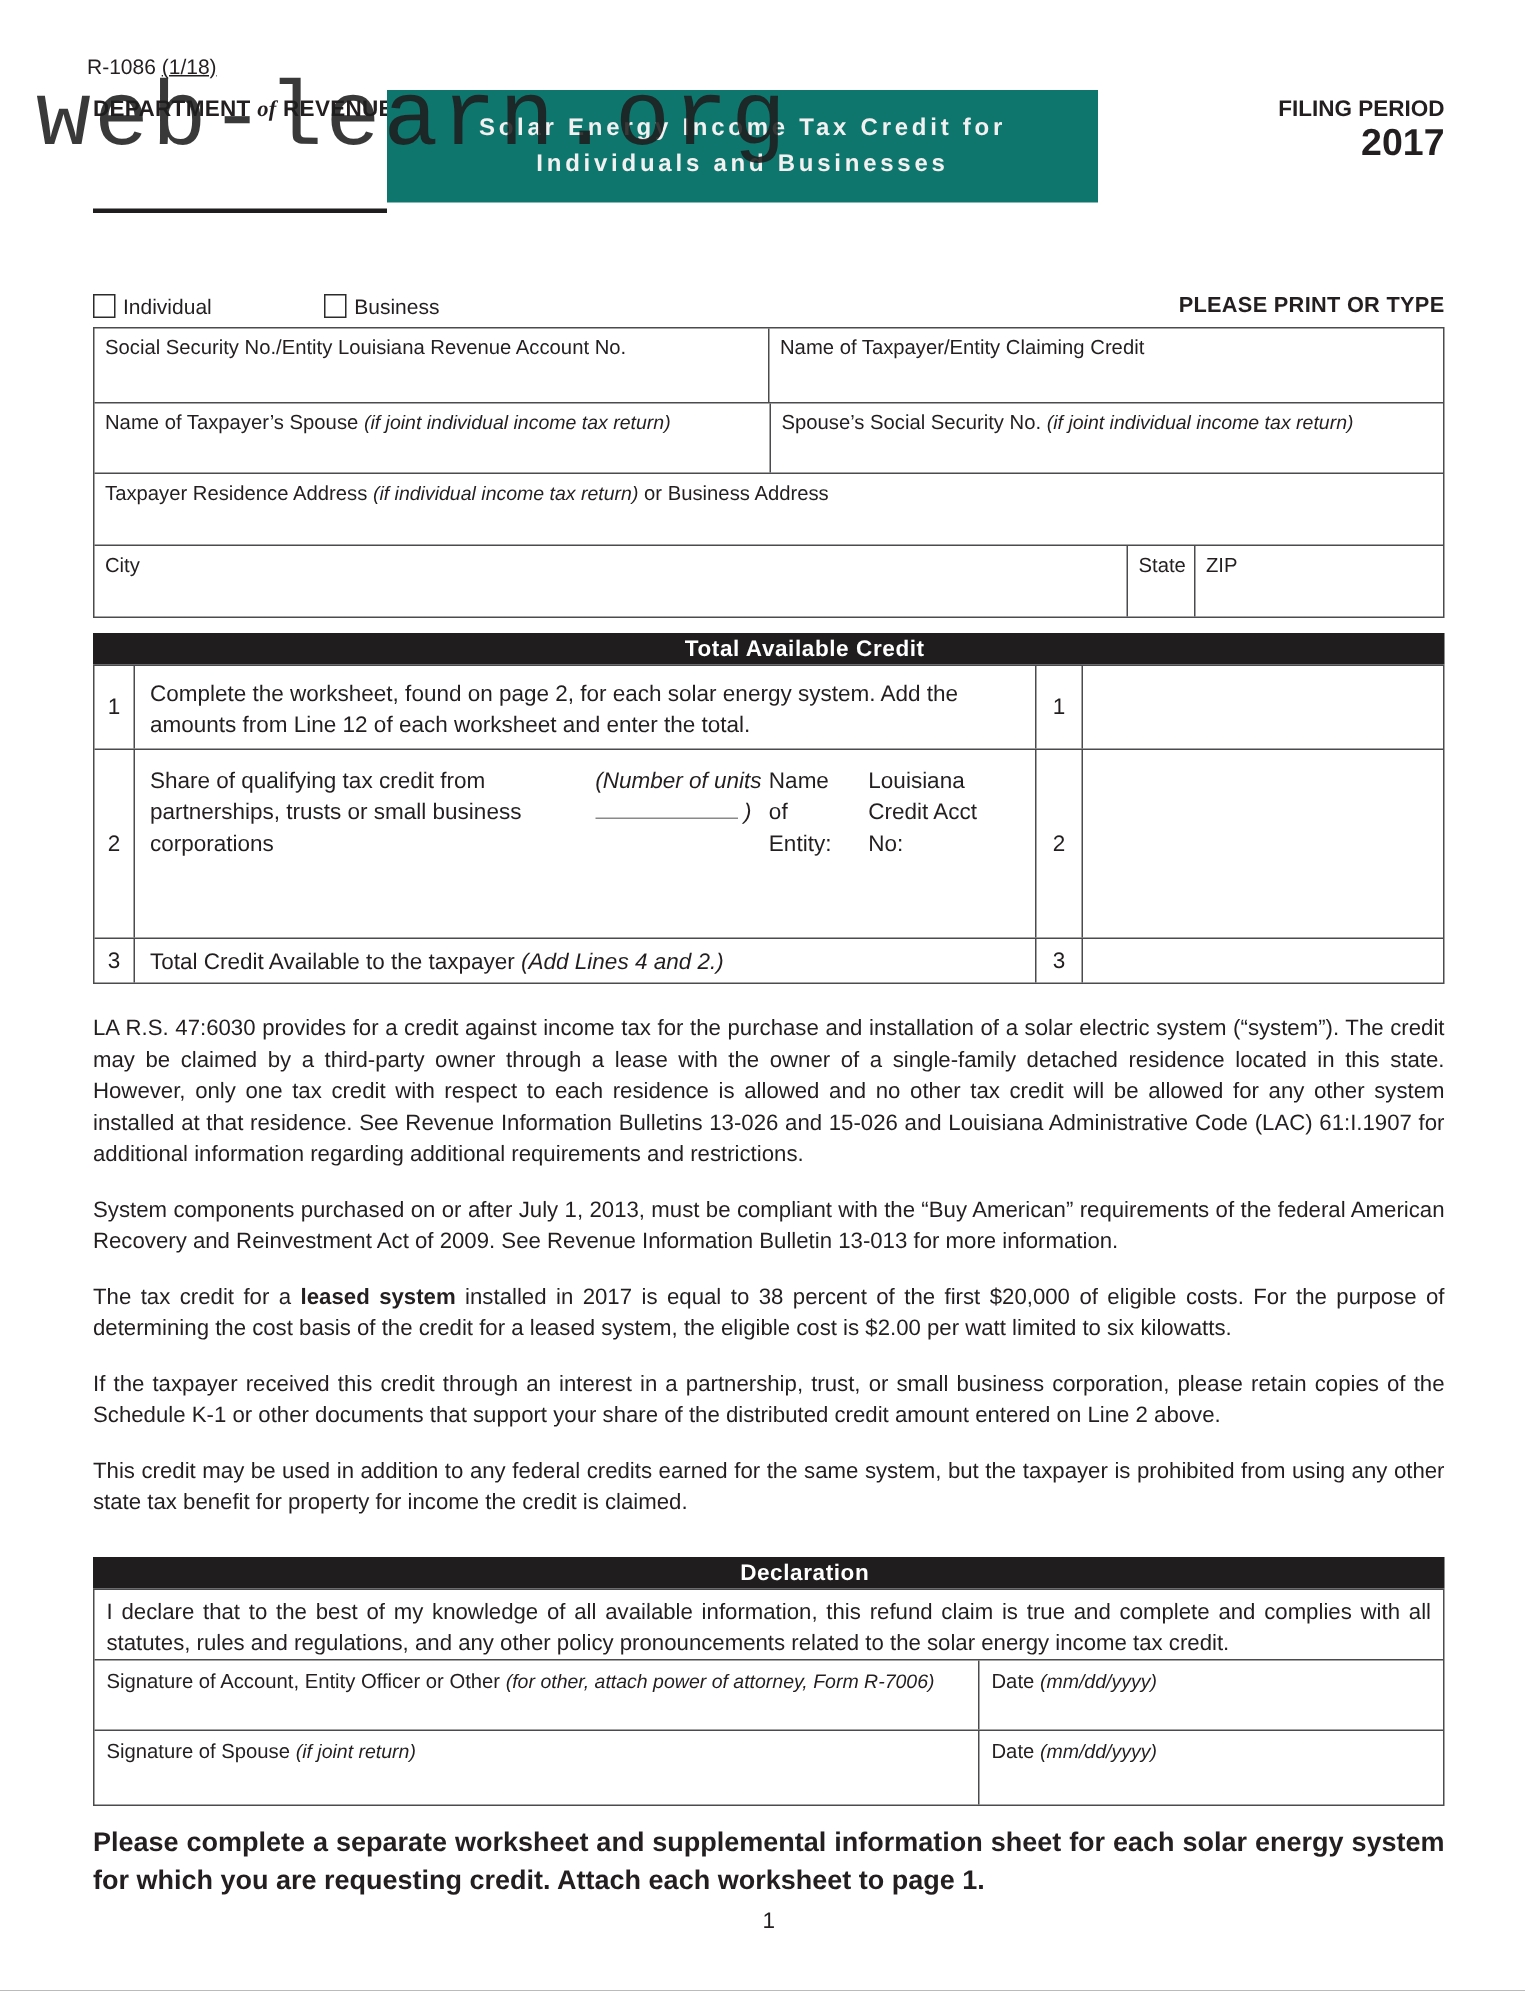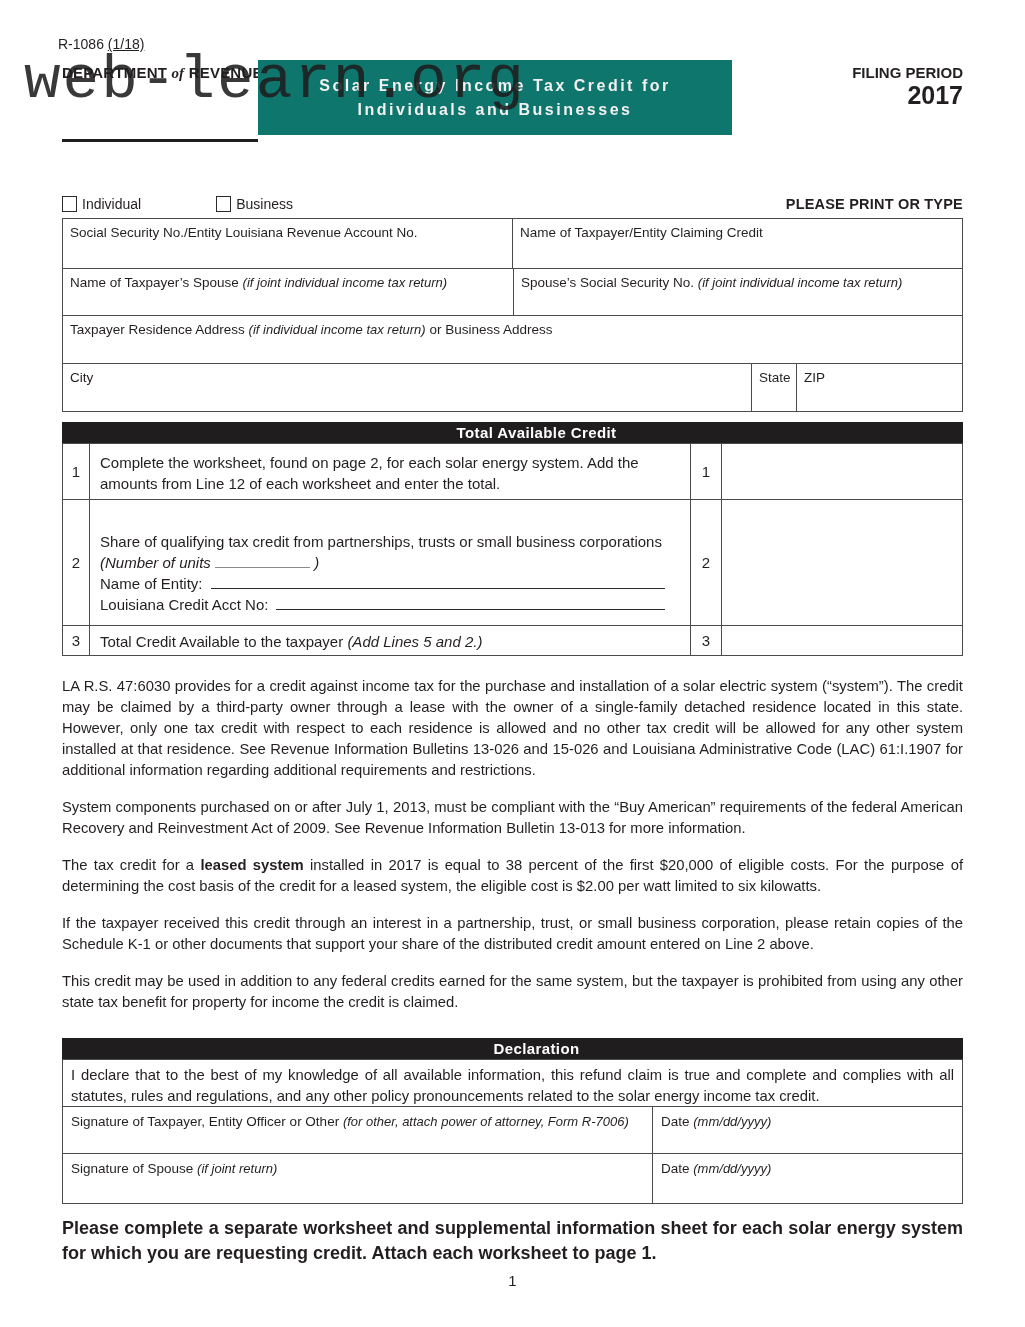--- a/index.html
+++ b/index.html
@@ -58,21 +58,21 @@
   .credit-table { position:absolute; left:62px; top:443px; width:901px; border:1px solid #4b4b4d; box-sizing:border-box; }
   .cr-row { display:flex; border-top:1px solid #4b4b4d; box-sizing:border-box; }
   .cr-row:first-child { border-top:none; }
   .cr-num { width:26px; display:flex; align-items:center; justify-content:center; font-size:15px; flex:none; }
   .cr-desc { flex:1; padding:8px 10px; font-size:15px; line-height:1.4; border-left:1px solid #4b4b4d; box-sizing:border-box; }
   .cr-num2 { width:32px; flex:none; display:flex; align-items:center; justify-content:center; font-size:15px;
              border-left:1px solid #4b4b4d; border-right:1px solid #4b4b4d; box-sizing:border-box; }
   .cr-amt { width:240px; flex:none; }
   .r1 { height:55px; } .r2 { height:126px; } .r3 { height:30px; }
   .r3 .cr-desc { padding:5px 10px; }
-  .line2-stack { display:flex; flex-direction:column; justify-content:flex-end; height:100%; box-sizing:border-box; padding:2px 0; }
+  .line2-stack { display:flex; flex-direction:row; justify-content:center; height:100%; box-sizing:border-box; padding:2px 0; }
   .blank { display:inline-block; border-bottom:1px solid #8a8a8a; height:13px; width:95px; vertical-align:baseline; }
   .blank-dark { display:inline-block; border-bottom:1.5px solid #2b2b2b; height:13px; vertical-align:baseline; }
   .entity-line, .acct-line { display:flex; align-items:baseline; }
   .entity-line .blank-dark, .acct-line .blank-dark { flex:1; margin:0 15px 0 8px; }
   .italic { font-style:italic; }
   
   .body-text { position:absolute; left:62px; top:676px; width:901px; }
   .body-text p { margin:0 0 16px 0; font-size:14.8px; line-height:1.42; text-align:justify; }
   .bold { font-weight:700; }
   
@@ -164,40 +164,40 @@
               <span>Louisiana Credit Acct No:</span>
               <span class="blank-dark"></span>
             </div>
         </div>
       </div>
       <div class="cr-num2">2</div>
       <div class="cr-amt"></div>
     </div>
     <div class="cr-row r3">
       <div class="cr-num">3</div>
-      <div class="cr-desc"><span>Total Credit Available to the taxpayer </span><span class="italic">(Add Lines 5 and 2.)</span></div>
+      <div class="cr-desc"><span>Total Credit Available to the taxpayer </span><span class="italic">(Add Lines 4 and 2.)</span></div>
       <div class="cr-num2">3</div>
       <div class="cr-amt"></div>
     </div>
   </div>
 
   <div class="body-text">
     <p>LA R.S. 47:6030 provides for a credit against income tax for the purchase and installation of a solar electric system (“system”). The credit may be claimed by a third-party owner through a lease with the owner of a single-family detached residence located in this state. However, only one tax credit with respect to each residence is allowed and no other tax credit will be allowed for any other system installed at that residence. See Revenue Information Bulletins 13-026 and 15-026 and Louisiana Administrative Code (LAC) 61:I.1907 for additional information regarding additional requirements and restrictions.</p>
     <p>System components purchased on or after July 1, 2013, must be compliant with the “Buy American” requirements of the federal American Recovery and Reinvestment Act of 2009. See Revenue Information Bulletin 13-013 for more information.</p>
     <p><span>The tax credit for a </span><span class="bold">leased system</span><span> installed in 2017 is equal to 38 percent of the first $20,000 of eligible costs. For the purpose of determining the cost basis of the credit for a leased system, the eligible cost is $2.00 per watt limited to six kilowatts.</span></p>
     <p>If the taxpayer received this credit through an interest in a partnership, trust, or small business corporation, please retain copies of the Schedule K-1 or other documents that support your share of the distributed credit amount entered on Line 2 above.</p>
     <p>This credit may be used in addition to any federal credits earned for the same system, but the taxpayer is prohibited from using any other state tax benefit for property for income the credit is claimed.</p>
   </div>
 
   <div class="section-bar" style="top:1038px;">Declaration</div>
 
   <div class="decl-table">
     <div class="decl-text">I declare that to the best of my knowledge of all available information, this refund claim is true and complete and complies with all statutes, rules and regulations, and any other policy pronouncements related to the solar energy income tax credit.</div>
     <div class="sig-row sig-h1">
-      <div class="sig-cell"><span class="lbl">Signature of Taxpayer, Entity Officer or Other </span><span class="note">(for other, attach power of attorney, Form R-7006)</span></div>
+      <div class="sig-cell"><span class="lbl">Signature of Account, Entity Officer or Other </span><span class="note">(for other, attach power of attorney, Form R-7006)</span></div>
       <div class="date-cell"><span class="lbl">Date </span><span class="note">(mm/dd/yyyy)</span></div>
     </div>
     <div class="sig-row sig-h2">
       <div class="sig-cell"><span class="lbl">Signature of Spouse </span><span class="note">(if joint return)</span></div>
       <div class="date-cell"><span class="lbl">Date </span><span class="note">(mm/dd/yyyy)</span></div>
     </div>
   </div>
 
   <div class="footer-note">Please complete a separate worksheet and supplemental information sheet for each solar energy system for which you are requesting credit. Attach each worksheet to page 1.</div>
   <div class="page-number">1</div>

